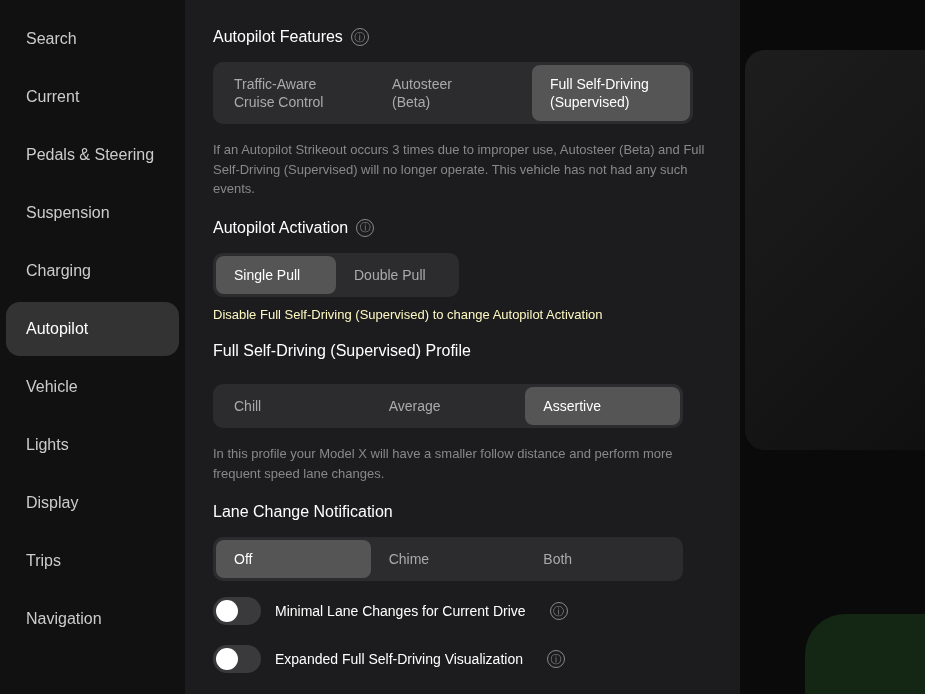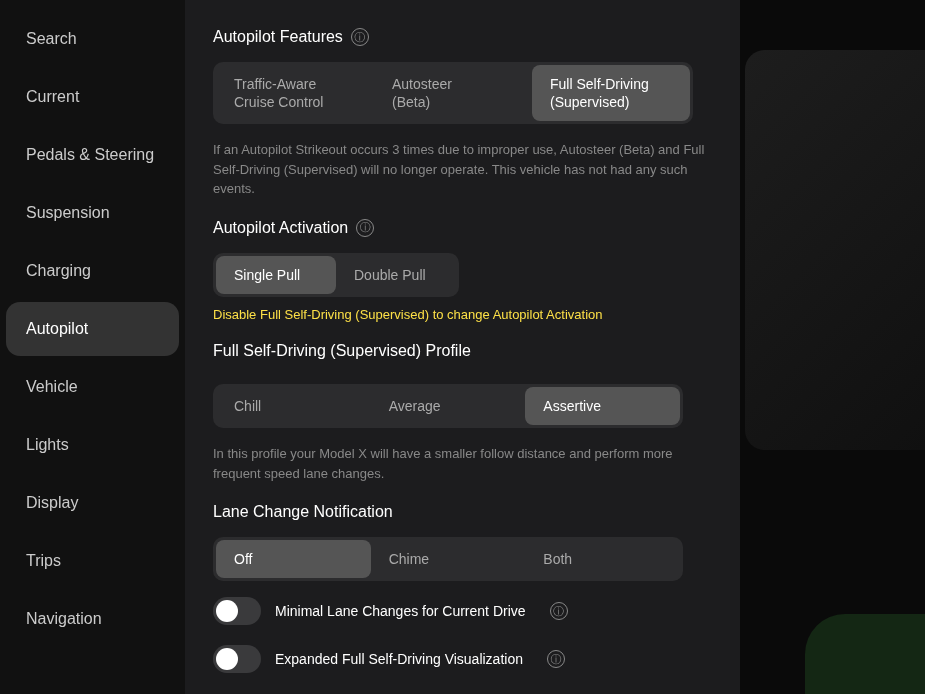--- a/index.html
+++ b/index.html
@@ -146,21 +146,21 @@
       margin-bottom: 10px;
     }
 
     .tab-group.activation .tab-btn {
       min-width: 120px;
       padding-left: 18px;
     }
 
     .disable-text {
       font-size: 13px;
-      color: #fde047;
+      color: #fef9c3;
       margin-bottom: 20px;
     }
 
     
     .toggle-row {
       display: flex;
       align-items: center;
       gap: 14px;
       margin-bottom: 20px;
     }

